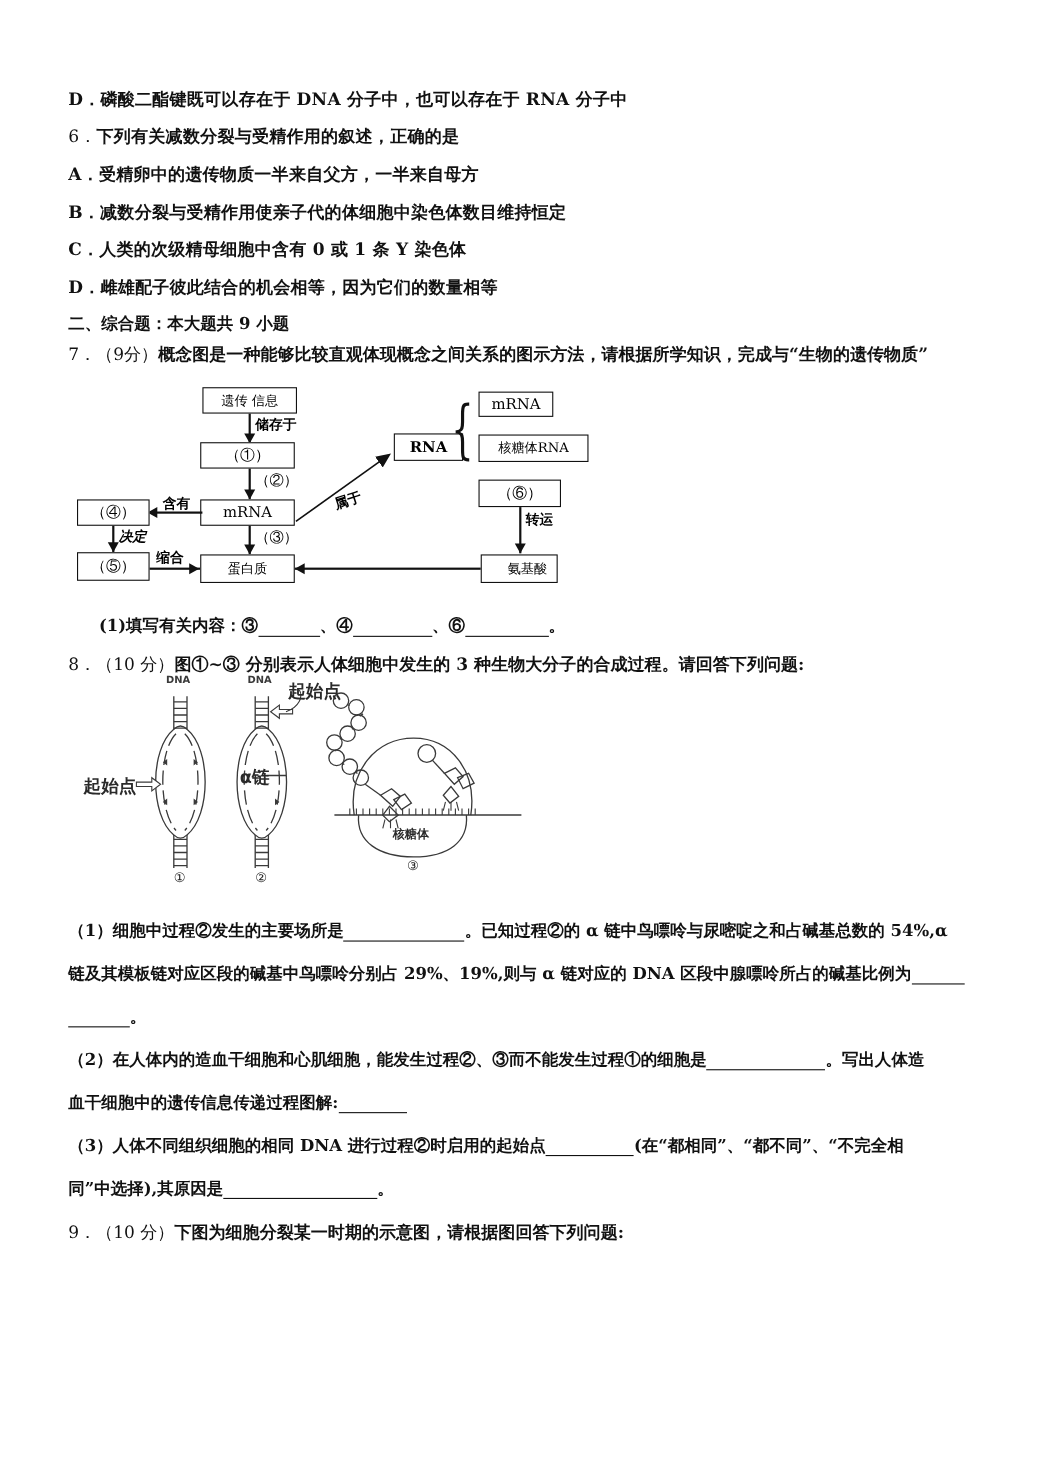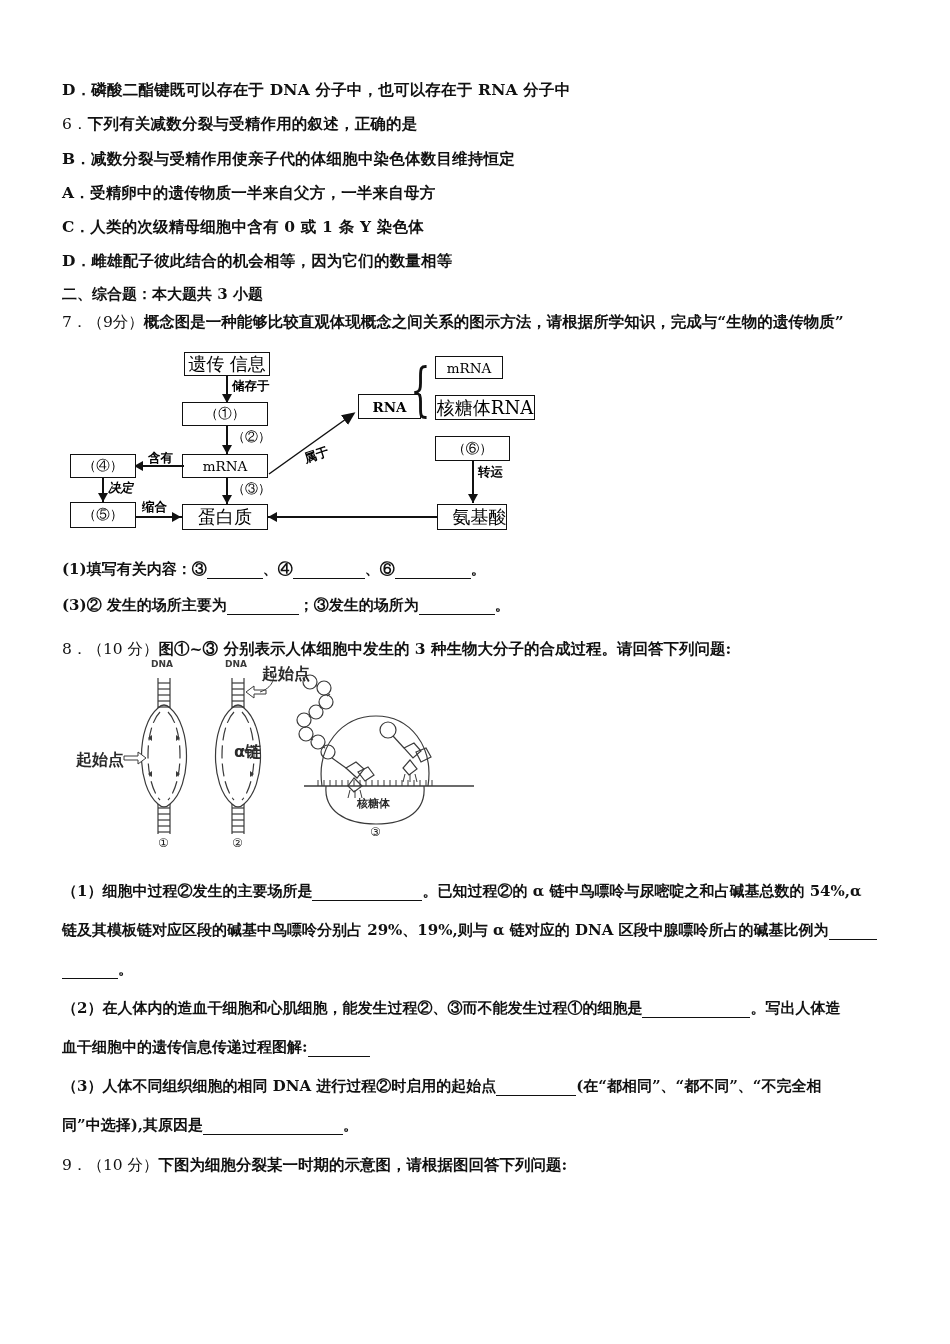--- a/index.html
+++ b/index.html
@@ -82,21 +82,21 @@
     display: flex;
     align-items: center;
     justify-content: center;
     font-family: "DejaVu Serif", "Liberation Serif", serif;
     font-size: 13.5px;
     font-weight: normal;
     color: #000;
     box-sizing: border-box;
     white-space: nowrap;
   }
-  .cbox.cn { font-size: 18px; }
+  .cbox.cn { font-size: 12px; }
   .cline {
     position: absolute;
     background: #111;
   }
   .cline.h { height: 1.6px; }
   .cline.v { width: 1.6px; }
   .arrowhead {
     position: absolute;
     width: 0; height: 0;
   }
@@ -162,26 +162,26 @@
 <body>
 
 <div class="page">
  <div class="content">
 
   <div class="line opt">D．磷酸二酯键既可以存在于 DNA 分子中，也可以存在于 RNA 分子中</div>
 
   <div class="line opt">
     <span class="qnum">6．</span><span class="stem">下列有关减数分裂与受精作用的叙述，正确的是</span>
   </div>
+  <div class="line opt">A．受精卵中的遗传物质一半来自父方，一半来自母方</div>
   <div class="line opt">B．减数分裂与受精作用使亲子代的体细胞中染色体数目维持恒定</div>
-  <div class="line opt">A．受精卵中的遗传物质一半来自父方，一半来自母方</div>
   <div class="line opt">C．人类的次级精母细胞中含有 0 或 1 条 Y 染色体</div>
   <div class="line" style="margin-bottom:16px">D．雌雄配子彼此结合的机会相等，因为它们的数量相等</div>
 
-  <div class="section-head">二、综合题：本大题共 3 小题</div>
+  <div class="section-head">二、综合题：本大题共 9 小题</div>
 
   <div class="wrapline" style="margin-bottom:22px">
     <span class="qnum">7．</span><span class="qnum">（9分）</span><span>概念图是一种能够比较直观体现概念之间关系的图示方法，请根据所学知识，完成与“生物的遗传物质”</span>
   </div>
 
   <div class="concept-wrap">
 
     <div class="cbox cn" style="left:112px; top:0px; width:86px; height:24px;">遗传 信息</div>
 
     <div class="cline v" style="left:154px; top:24px; height:26px;"></div>
@@ -241,28 +241,25 @@
     <div class="cline v" style="left:400px; top:109px; height:42px;"></div>
     <div class="arrowhead ah-down" style="left:396px; top:142px;"></div>
     <div class="clabel" style="left:406px; top:112px;">转运</div>
 
     <div class="cbox cn" style="left:365px; top:152px; width:70px; height:26px;padding-left:15px;">氨基酸</div>
 
     <div class="cline h" style="left:196px; top:164px; width:169px;"></div>
     <div class="arrowhead ah-left" style="left:196px; top:160px;"></div>
   </div>
 
-  <div class="sub" style="margin-top:16px; margin-bottom:17px;">
+  <div class="sub" style="margin-top:16px; margin-bottom:17px;margin-left:28px;">
     <span>(1)填写有关内容：③</span><span class="fill" style="width:56px;"></span><span>、④</span><span class="fill" style="width:72px;"></span><span>、⑥</span><span class="fill" style="width:76px;"></span><span>。</span>
   </div>
 
 
-  <div class="sub" style="margin-bottom:26px;">
-    <span>(3)② 发生的场所主要为</span><span class="fill" style="width:72px;"></span><span>；③发生的场所为</span><span class="fill" style="width:76px;"></span><span>。</span>
-  </div>
 
   <div class="wrapline" style="margin-bottom:10px;">
     <span class="qnum">8．</span><span class="qnum">（10 分）</span><span>图①~③ 分别表示人体细胞中发生的 3 种生物大分子的合成过程。请回答下列问题:</span>
   </div>
 
   <div class="bio-wrap">
     <svg width="400" height="200" viewBox="0 0 400 200">
       <g stroke="#3a3a3a" fill="none" stroke-width="1.2">
 
         <line x1="44" y1="10" x2="44" y2="40"></line>
@@ -385,21 +382,21 @@
         </g>
         <path d="M302,84 l10,-4 l5,9 l-10,5 z"></path>
       </g>
     </svg>
 
     
     <div class="biolabel" style="left:37px; top:-9px;">DNA</div>
     <div class="biolabel" style="left:111px; top:-9px;">DNA</div>
     <div class="biolabel cn" style="left:-38px; top:82px;">起始点</div>
     <div class="biolabel cn" style="left:148px; top:-4px;">起始点</div>
-    <div class="biolabel cn" style="left:104px; top:74px;padding-left:16px;">α链</div>
+    <div class="biolabel cn" style="left:104px; top:74px;">α链</div>
     <div class="biolabel cn" style="left:243px; top:128px; font-size:11px;">核糖体</div>
     <div class="circ-num" style="left:44px; top:168px;">①</div>
     <div class="circ-num" style="left:118px; top:168px;">②</div>
     <div class="circ-num" style="left:256px; top:157px;">③</div>
   </div>
 
   <div class="sub" style="margin-top:14px; margin-bottom:20px;">
     <span>（1）细胞中过程②发生的主要场所是</span><span class="fill" style="width:110px;"></span><span>。已知过程②的 α 链中鸟嘌呤与尿嘧啶之和占碱基总数的 54%,α</span>
   </div>
   <div class="sub" style="margin-bottom:20px;">

